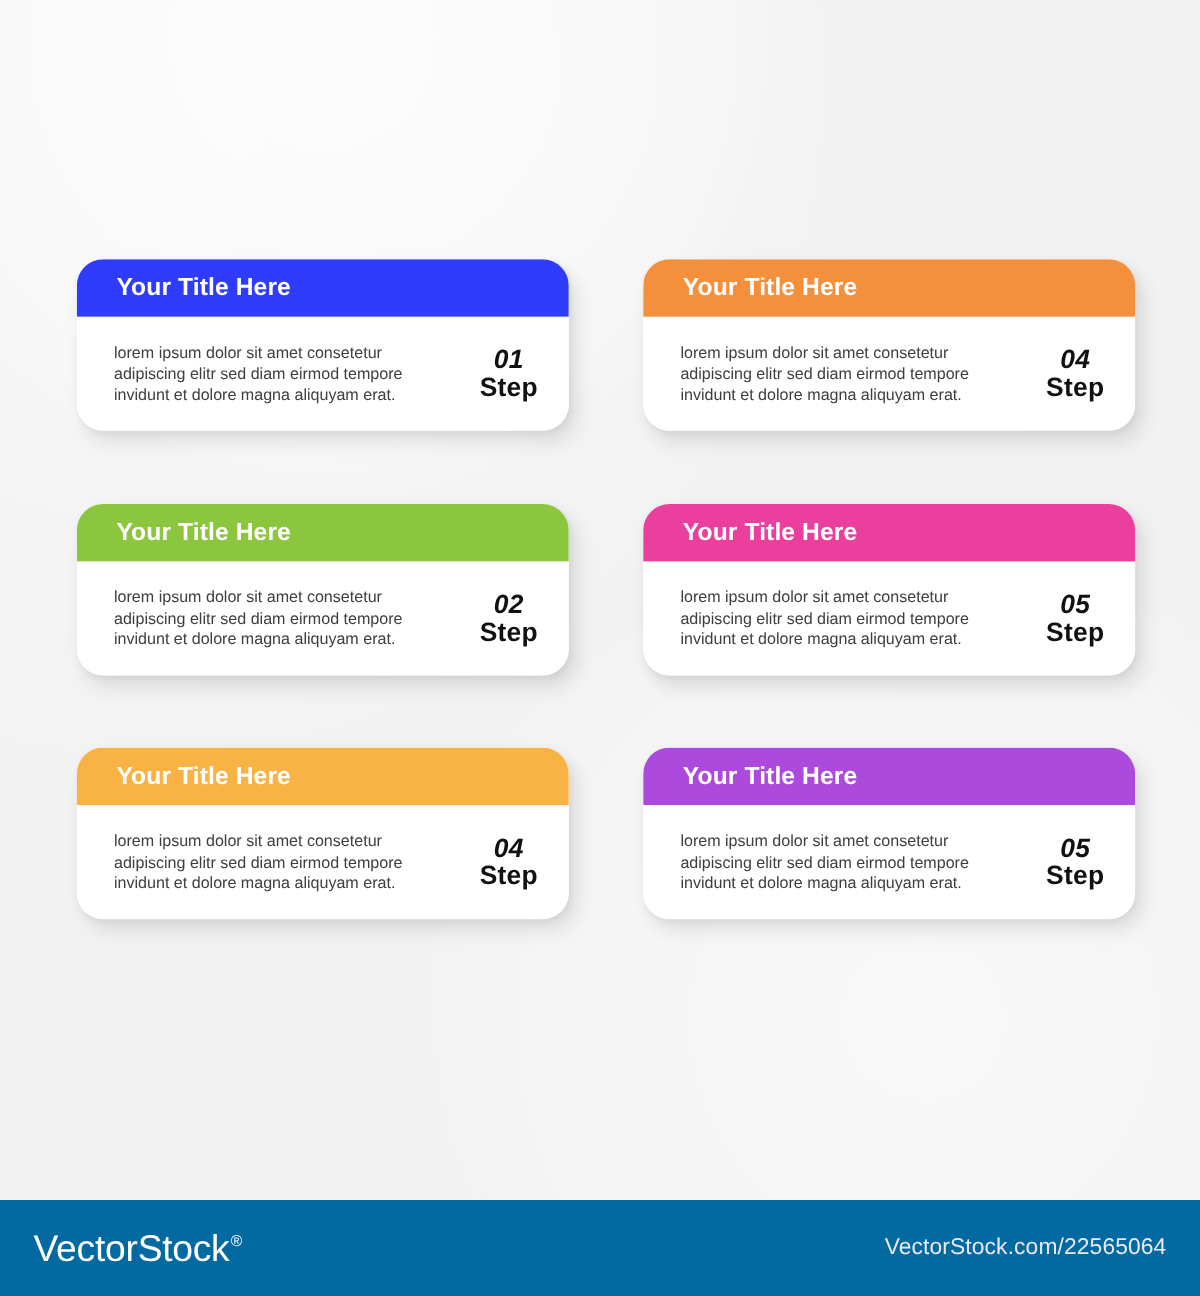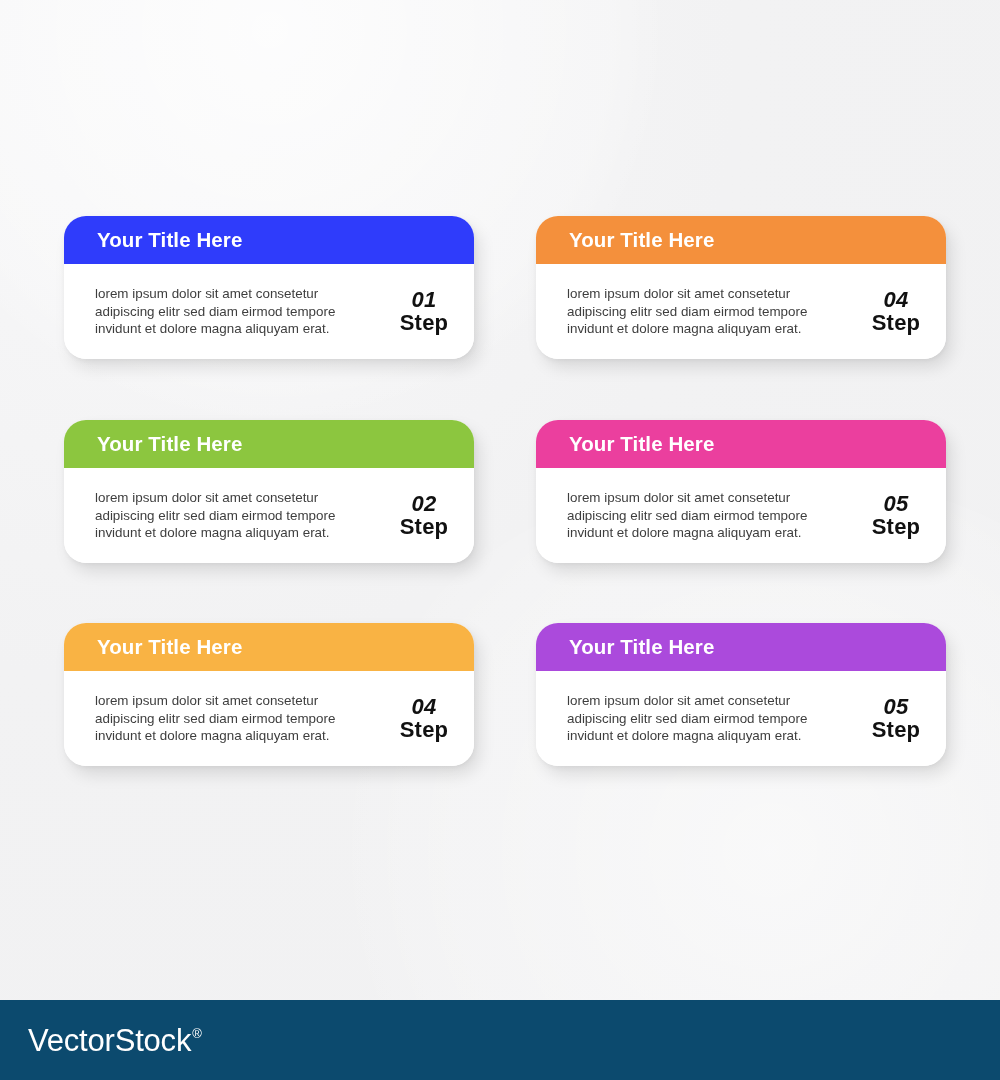--- a/index.html
+++ b/index.html
@@ -223,19 +223,20 @@
       <p class="card-desc">lorem ipsum dolor sit amet consetetur adipiscing elitr sed diam eirmod tempore invidunt et dolore magna aliquyam erat.</p>
       <div class="card-step">
         <span class="num">05</span>
         <span class="word">Step</span>
       </div>
     </div>
   </div>
 
 </div>
 
-<div class="footer" style="background-color: #0c4a6e;">
+<div class="footer" style="background-color: #0369a1;">
   <div class="logo">
     <span class="thin">Vector</span>
       <span class="bold">Stock</span>
       <span class="reg">®</span>
   </div>
+  <div class="footer-url">VectorStock.com/22565064</div>
 </div>
 
 </body></html>

